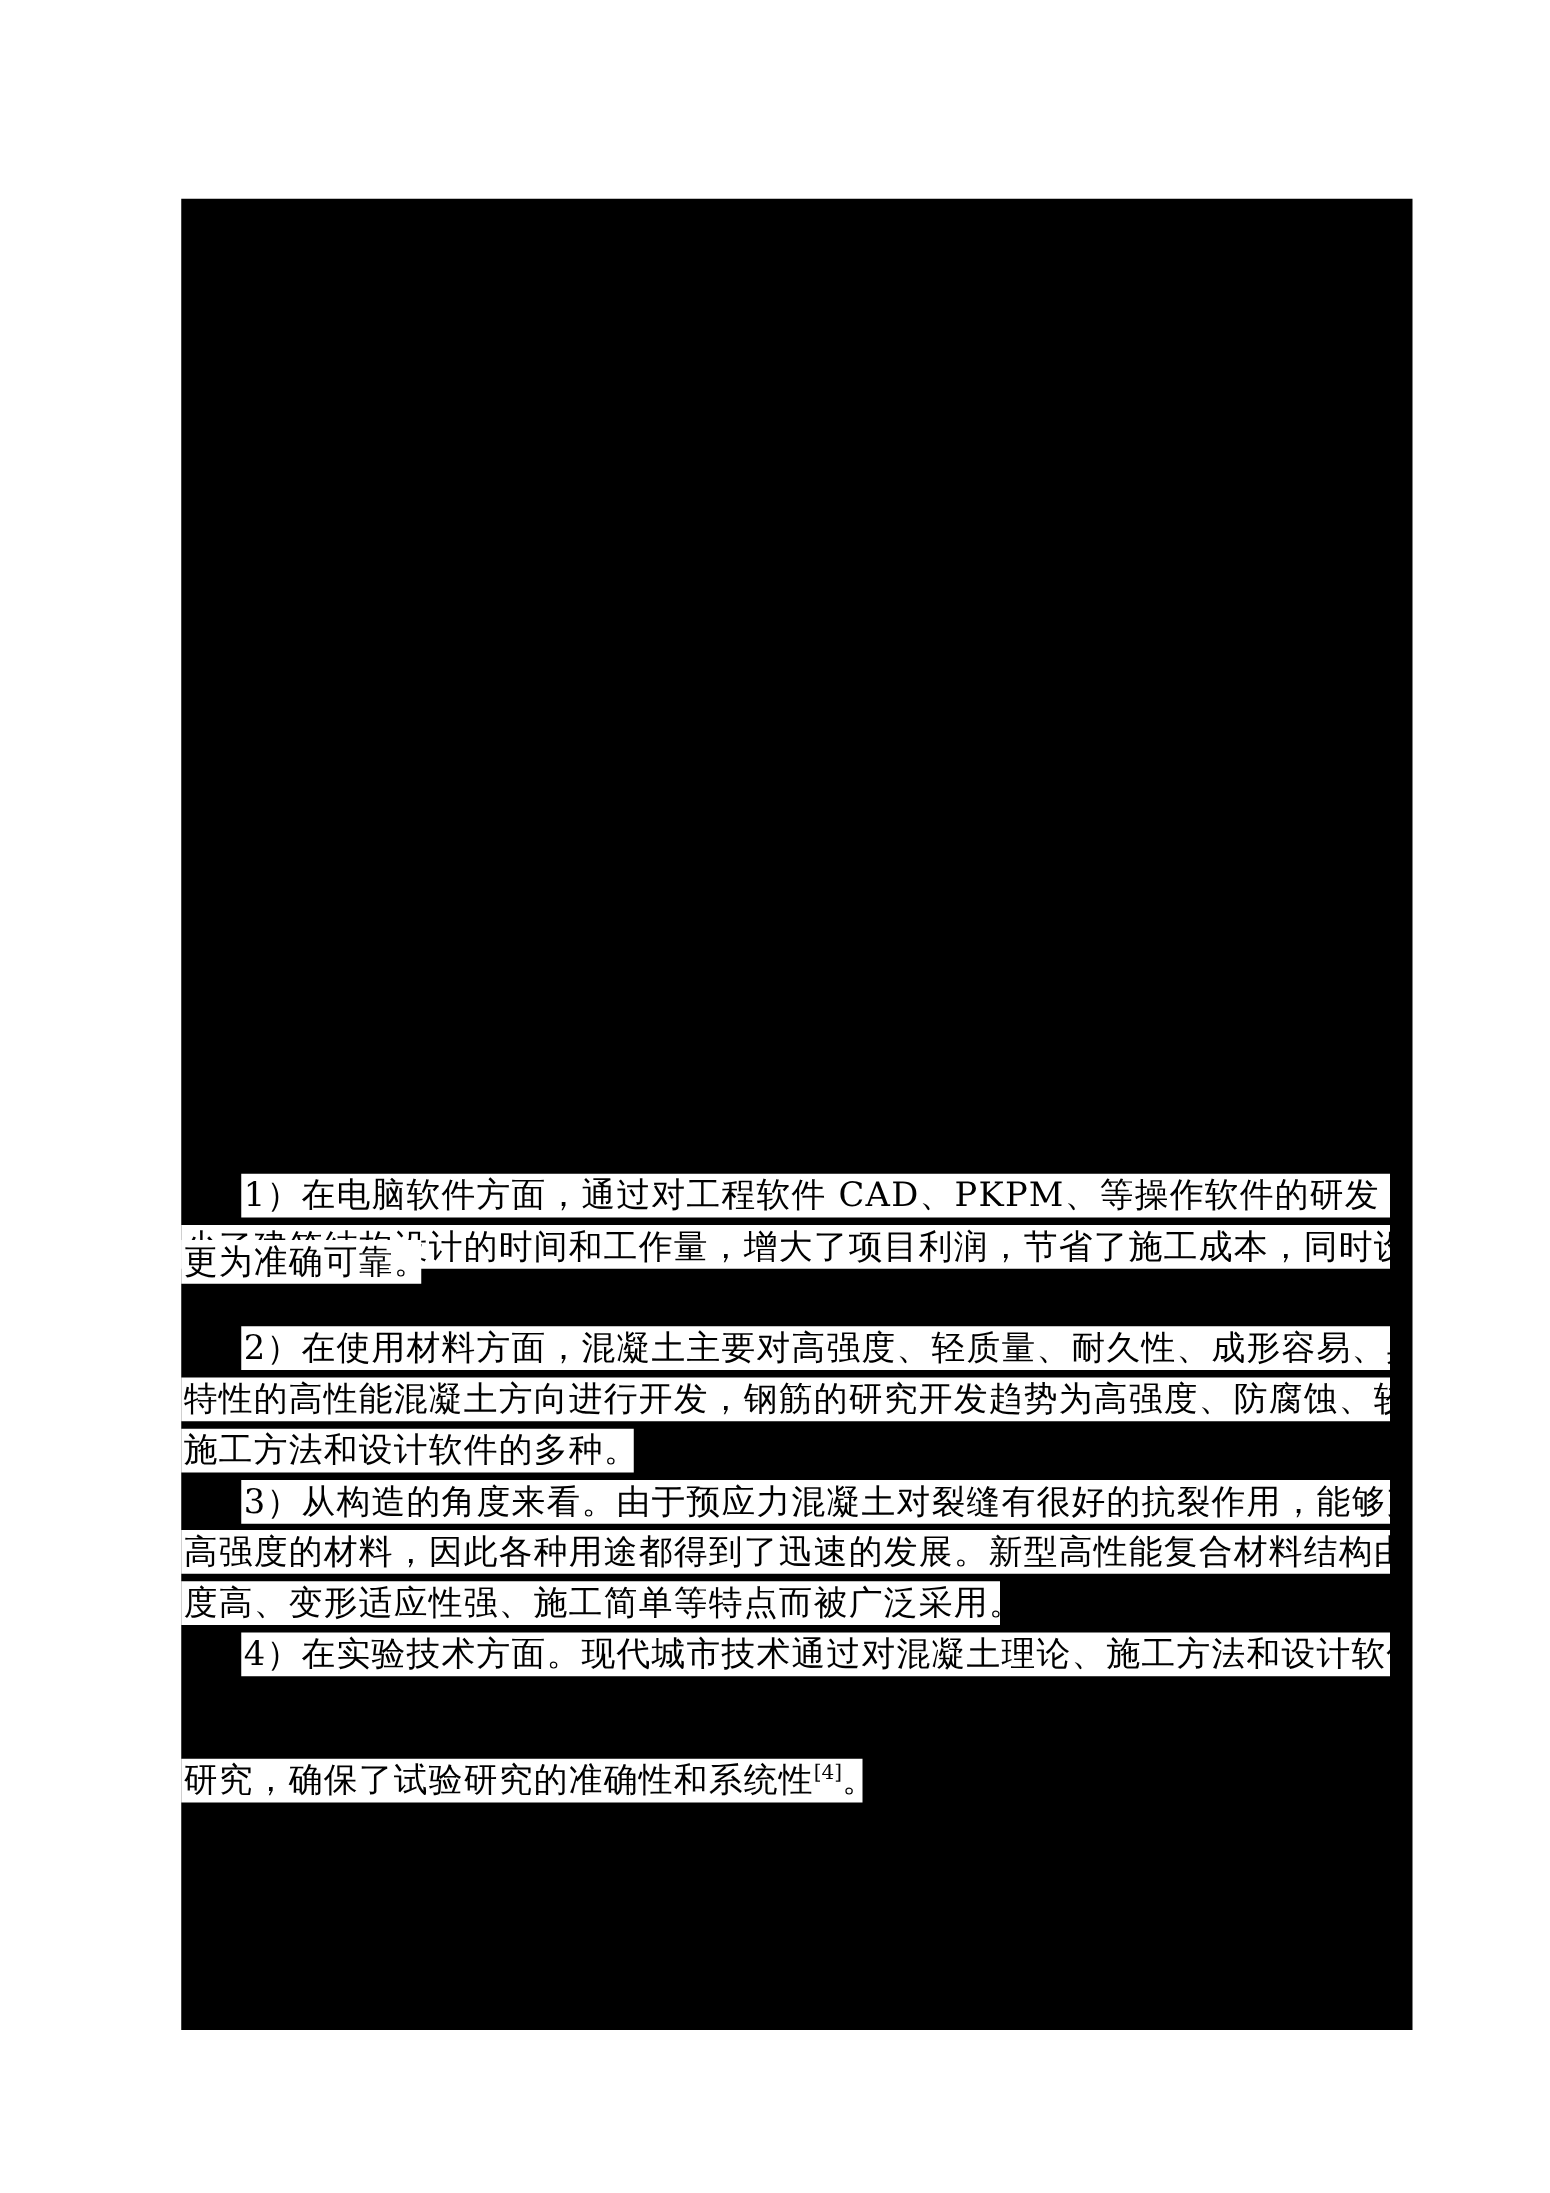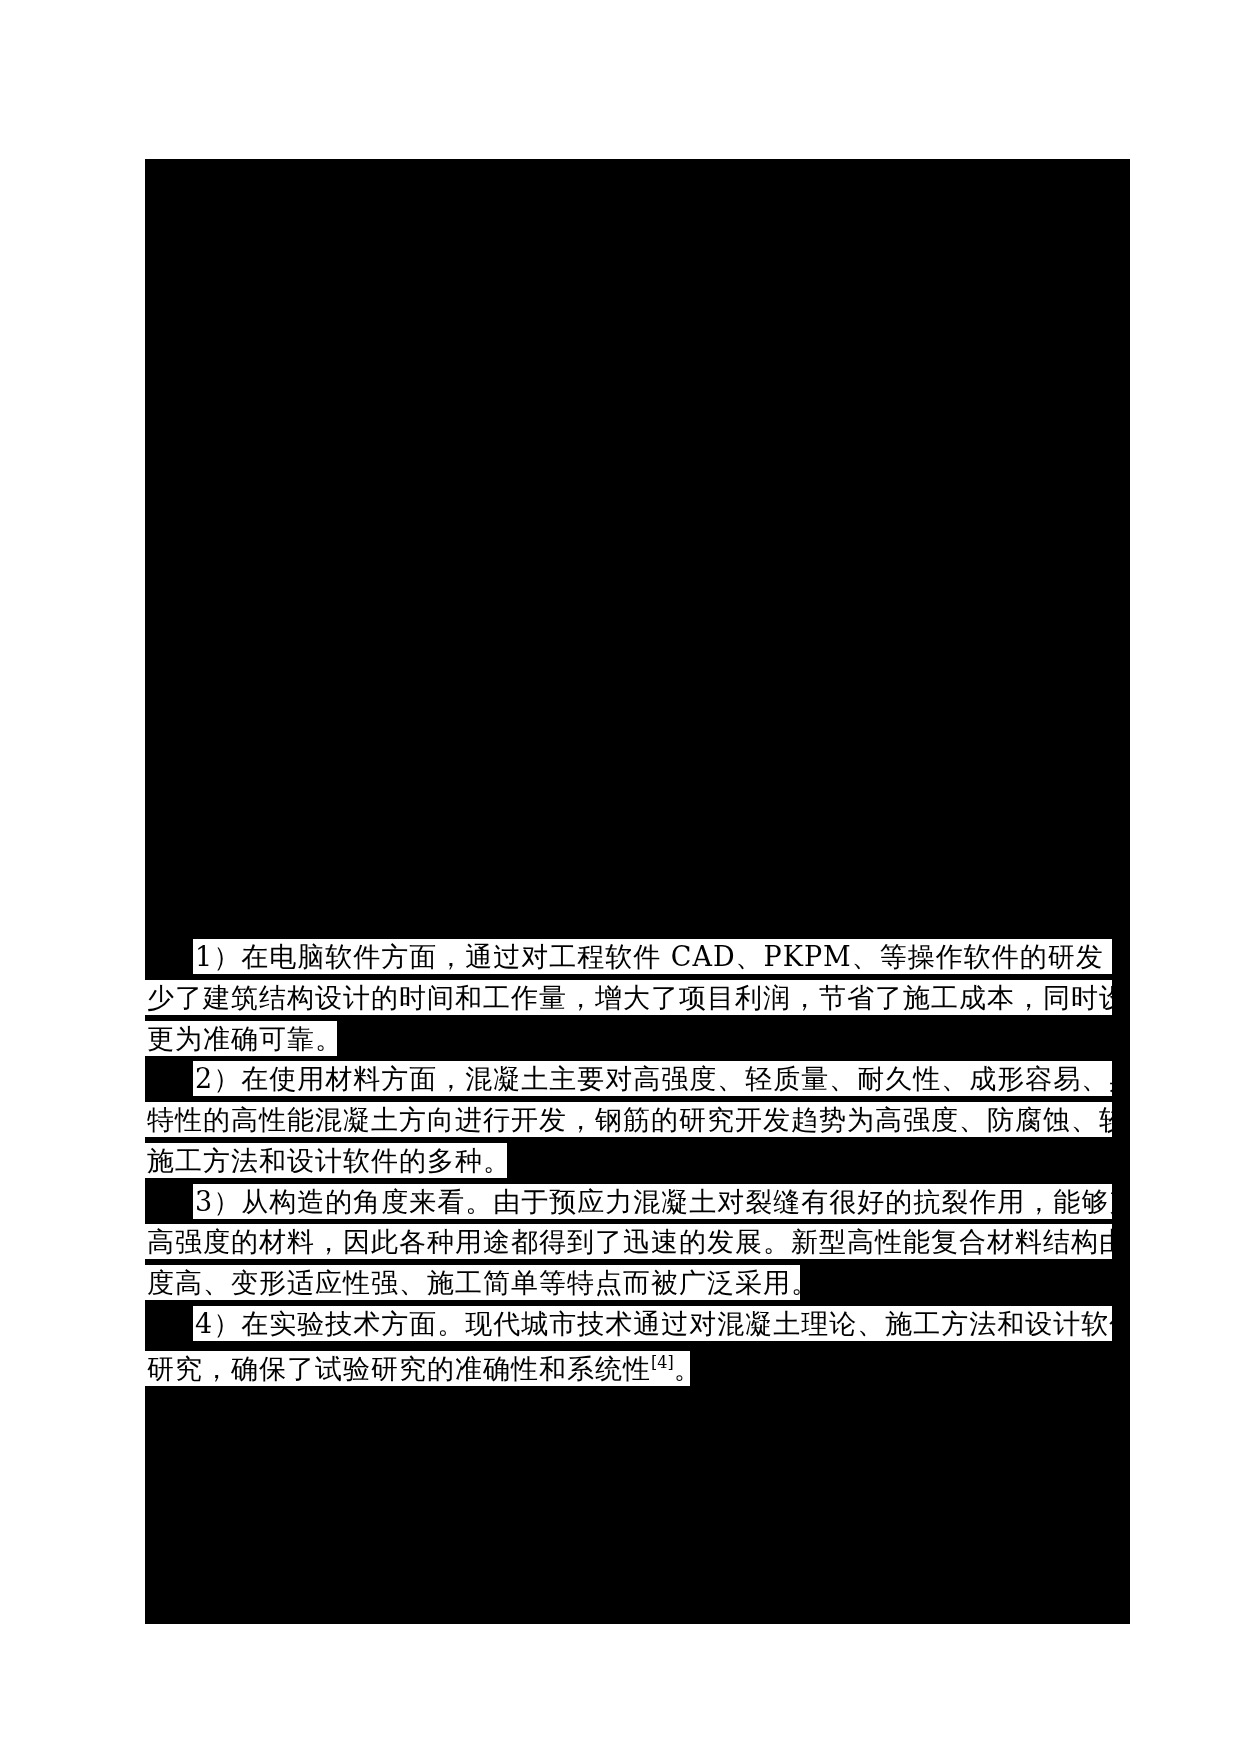--- a/index.html
+++ b/index.html
@@ -39,29 +39,29 @@
     height: 35px;
     padding: 0 2px;
     letter-spacing: 1px;
     overflow: hidden;
     vertical-align: top;
   }
   .indent .band { margin-left: 48px; }
   
   .l0  { top: 780px; }  .l0 .band  { width: 919px; }
   .l1  { top: 821px; }  .l1 .band  { width: 967px; }
-  .l2  { top: 862px; }  .l2 .band  { width: 192px; }
+  .l2  { top: 833px; }  .l2 .band  { width: 192px; }
   .l3  { top: 902px; }  .l3 .band  { width: 919px; }
   .l4  { top: 943px; }  .l4 .band  { width: 967px; }
   .l5  { top: 984px; }  .l5 .band  { width: 362px; }
   .l6  { top: 1025px; } .l6 .band  { width: 919px; }
   .l7  { top: 1065px; } .l7 .band  { width: 967px; }
   .l8  { top: 1106px; } .l8 .band  { width: 655px; }
   .l9  { top: 1147px; } .l9 .band  { width: 919px; }
-  .l10 { top: 1192px; text-align: center; } .l10 .band { width: 545px; }
+  .l10 { top: 1248px; text-align: center; } .l10 .band { width: 545px; }
   sup.cite {
     font-size: 16px;
     line-height: 0;
     vertical-align: super;
     letter-spacing: 0;
   }
 </style>
 </head>
 <body>
 

